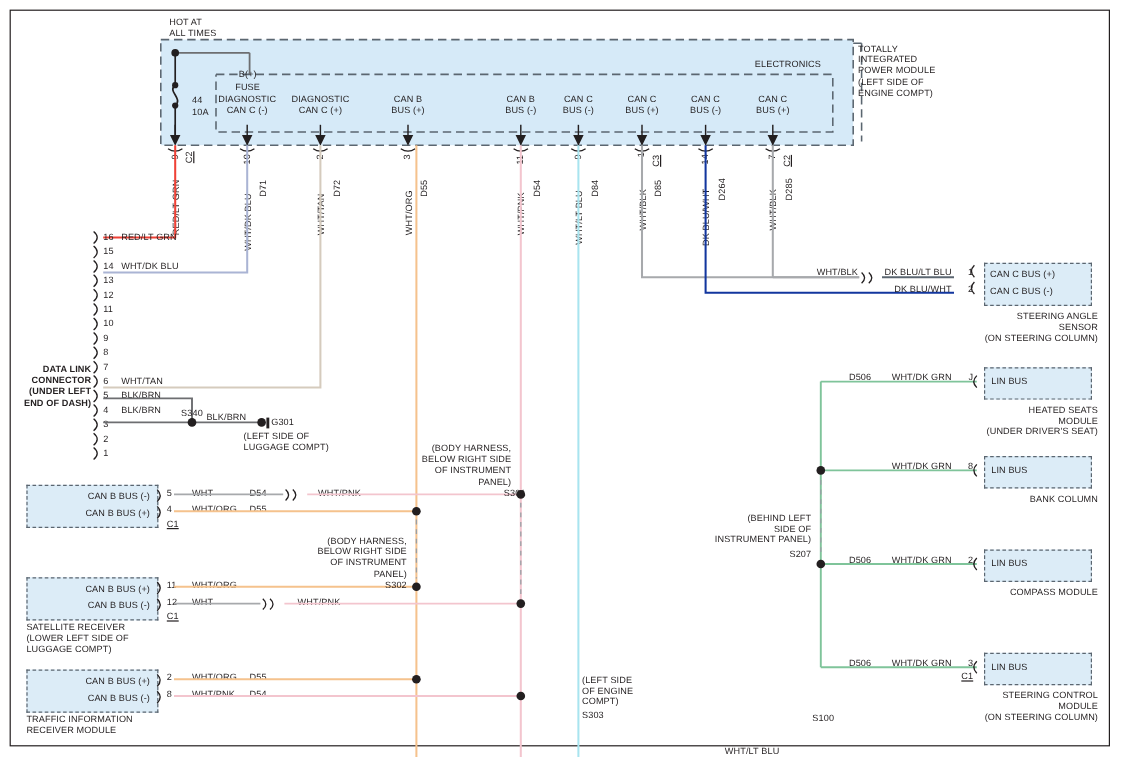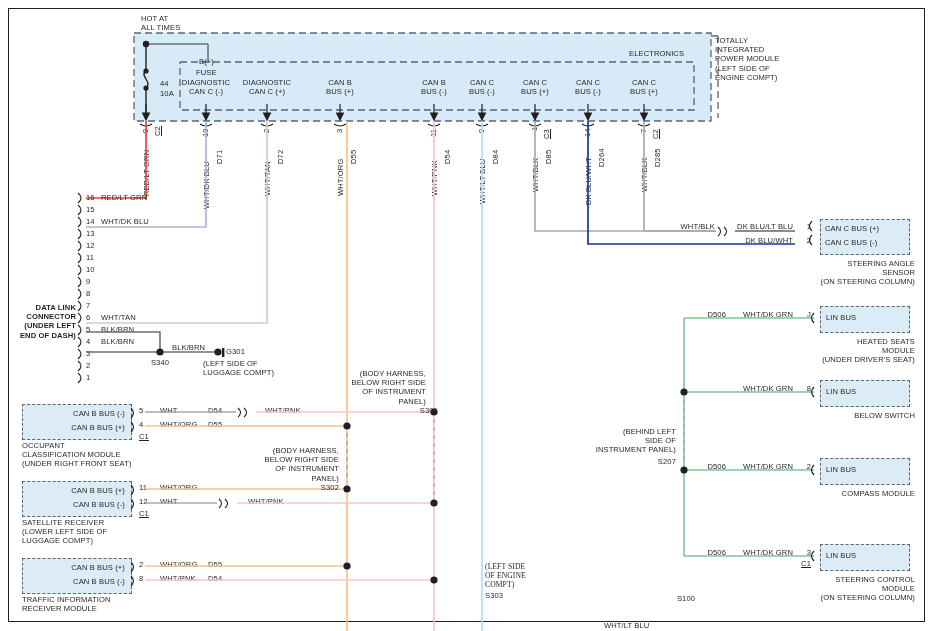--- a/index.html
+++ b/index.html
@@ -250,21 +250,21 @@
   <div class="lbl" style="left:86px;top:373px;">1</div>
 
   <svg class="ov">
     <path d="M86,332 L160,332 L160,352" fill="none" stroke="#6d6e71" stroke-width="1.6"></path>
     <path d="M86,352 L218,352" fill="none" stroke="#6d6e71" stroke-width="1.6"></path>
     <circle cx="160" cy="352" r="3.6" fill="#231f20"></circle>
     <circle cx="218" cy="352" r="3.6" fill="#231f20"></circle>
     <rect x="222" y="348" width="2.4" height="9" fill="#231f20"></rect>
   </svg>
   <div class="lbl" style="left:172px;top:343px;">BLK/BRN</div>
-  <div class="lbl c" style="left:140px;top:358px;width:40px;">S340</div>
+  <div class="lbl c" style="left:140px;top:340px;width:40px;">S340</div>
   <div class="lbl" style="left:226px;top:347px;">G301</div>
   <div class="lbl" style="left:203px;top:359px;">(LEFT SIDE OF
 LUGGAGE COMPT)</div>
 
   <div class="modbox" style="left:820px;top:219px;width:88px;height:34px;"></div>
   <div class="lbl" style="left:825px;top:224px;">CAN C BUS (+)</div>
   <div class="lbl" style="left:825px;top:238px;">CAN C BUS (-)</div>
   <div class="lbl r" style="left:795px;top:222px;width:16px;">1</div>
   <div class="lbl r" style="left:795px;top:236px;width:16px;">2</div>
   <div class="lbl r" style="left:720px;top:222px;width:73px;">DK BLU/LT BLU</div>
@@ -299,21 +299,21 @@
   <div class="lbl r" style="left:725px;top:310px;width:68px;">WHT/DK GRN</div>
   <div class="lbl r" style="left:690px;top:310px;width:36px;">D506</div>
   <div class="lbl r" style="left:790px;top:337px;width:125px;">HEATED SEATS
 MODULE
 (UNDER DRIVER'S SEAT)</div>
 
   <div class="modbox" style="left:820px;top:380px;width:88px;height:25px;"></div>
   <div class="lbl" style="left:826px;top:387px;">LIN BUS</div>
   <div class="lbl r" style="left:795px;top:384px;width:16px;">8</div>
   <div class="lbl r" style="left:725px;top:384px;width:68px;">WHT/DK GRN</div>
-  <div class="lbl r" style="left:790px;top:411px;width:125px;">BELOW SWITCH</div>
+  <div class="lbl r" style="left:790px;top:411px;width:125px;">BANK COLUMN</div>
 
   <div class="modbox" style="left:820px;top:458px;width:88px;height:25px;"></div>
   <div class="lbl" style="left:826px;top:465px;">LIN BUS</div>
   <div class="lbl r" style="left:795px;top:462px;width:16px;">2</div>
   <div class="lbl r" style="left:725px;top:462px;width:68px;">WHT/DK GRN</div>
   <div class="lbl r" style="left:690px;top:462px;width:36px;">D506</div>
   <div class="lbl r" style="left:790px;top:489px;width:125px;">COMPASS MODULE</div>
 
   <div class="modbox" style="left:820px;top:544px;width:88px;height:25px;"></div>
   <div class="lbl" style="left:826px;top:551px;">LIN BUS</div>
@@ -343,23 +343,20 @@
   <div class="lbl r" style="left:28px;top:409px;width:97px;">CAN B BUS (-)</div>
   <div class="lbl r" style="left:28px;top:423px;width:97px;">CAN B BUS (+)</div>
   <div class="lbl" style="left:139px;top:406px;">5</div>
   <div class="lbl" style="left:139px;top:420px;">4</div>
   <div class="lbl" style="left:139px;top:432px;text-decoration:underline;">C1</div>
   <div class="lbl" style="left:160px;top:406px;">WHT</div>
   <div class="lbl" style="left:208px;top:406px;">D54</div>
   <div class="lbl" style="left:265px;top:406px;">WHT/PNK</div>
   <div class="lbl" style="left:160px;top:420px;">WHT/ORG</div>
   <div class="lbl" style="left:208px;top:420px;">D55</div>
-  <div class="lbl" style="left:22px;top:441px;">OCCUPANT
-CLASSIFICATION MODULE
-(UNDER RIGHT FRONT SEAT)</div>
 
   <div class="modbox" style="left:22px;top:481px;width:108px;height:34px;"></div>
   <div class="lbl r" style="left:28px;top:486px;width:97px;">CAN B BUS (+)</div>
   <div class="lbl r" style="left:28px;top:500px;width:97px;">CAN B BUS (-)</div>
   <div class="lbl" style="left:139px;top:483px;">11</div>
   <div class="lbl" style="left:139px;top:497px;">12</div>
   <div class="lbl" style="left:139px;top:509px;text-decoration:underline;">C1</div>
   <div class="lbl" style="left:160px;top:483px;">WHT/ORG</div>
   <div class="lbl" style="left:160px;top:497px;">WHT</div>
   <div class="lbl" style="left:248px;top:497px;">WHT/PNK</div>
@@ -425,21 +422,21 @@
   <div class="lbl r" style="left:348px;top:369px;width:78px;">(BODY HARNESS,
 BELOW RIGHT SIDE
 OF INSTRUMENT
 PANEL)</div>
   <div class="lbl r" style="left:360px;top:406px;width:78px;">S301</div>
   <div class="lbl r" style="left:261px;top:446px;width:78px;">(BODY HARNESS,
 BELOW RIGHT SIDE
 OF INSTRUMENT
 PANEL)</div>
   <div class="lbl r" style="left:261px;top:483px;width:78px;">S302</div>
-  <div class="lbl" style="left:485px;top:562px;font-family:Liberation Serif, serif;">(LEFT SIDE
+  <div class="lbl" style="left:485px;top:562px;">(LEFT SIDE
 OF ENGINE
 COMPT)</div>
   <div class="lbl" style="left:485px;top:591px;">S303</div>
   <div class="lbl c" style="left:636px;top:594px;width:100px;">S100</div>
   <div class="lbl" style="left:604px;top:621px;"></div>
   <div class="lbl" style="left:604px;top:621px;">WHT/LT BLU</div>
 
 </div>
 
 </body></html>

